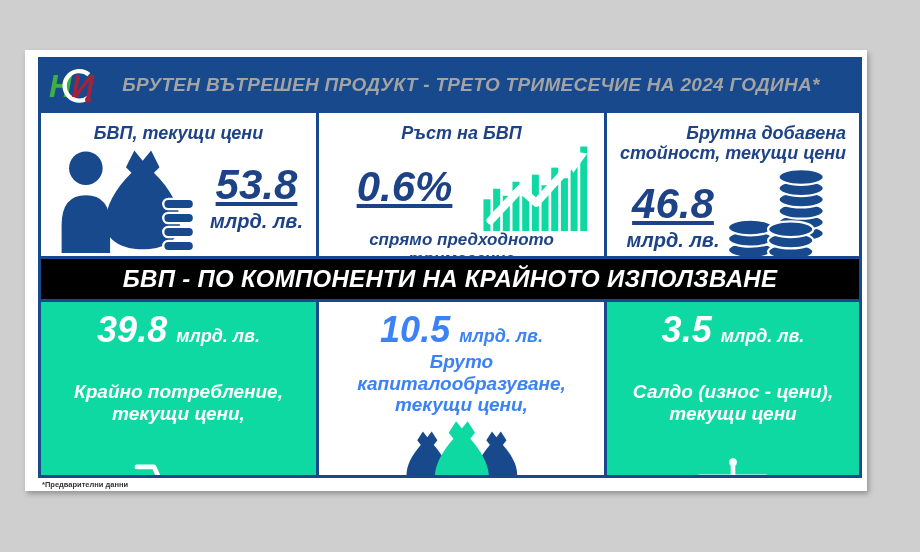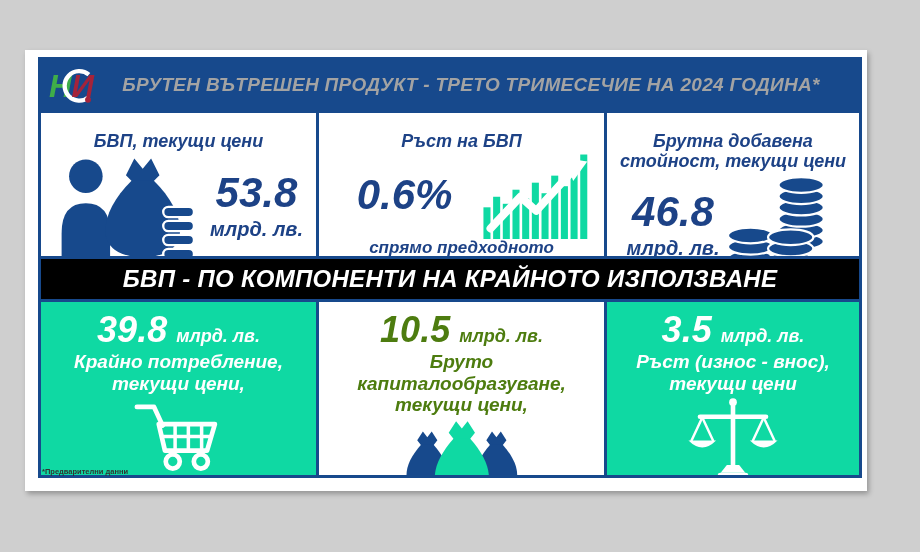--- a/index.html
+++ b/index.html
@@ -16,36 +16,36 @@
     position:absolute;left:13px;top:7px;width:824px;height:421px;
     background:#17498c;box-sizing:border-box;padding:3px;
     display:grid;grid-template-columns:275px 285px 1fr;
     grid-template-rows:50px 143px 40px 1fr;gap:3px;
     font-style:italic;font-weight:bold;
   }
   .hdr{grid-column:1/4;background:#17498c;display:flex;align-items:center;}
   .hdr .logo{flex:0 0 auto;margin-left:8px;}
   .hdr .title{flex:1;text-align:center;color:#a3a3a3;font-size:19px;letter-spacing:.3px;padding-right:18px;}
   .cell{background:#ffffff;color:#1d4286;display:flex;flex-direction:column;align-items:center;padding:6px 8px;box-sizing:border-box;overflow:hidden;}
-  .cell .ctitle{font-size:18px;text-align:center;line-height:1.12;margin-top:12px;}
+  .cell .ctitle{font-size:18px;text-align:right;line-height:1.12;margin-top:4px;}
   .row{display:flex;align-items:center;justify-content:center;width:100%;flex:1;}
   .valblock{display:flex;flex-direction:column;align-items:center;justify-content:center;}
-  .bigval{font-size:42px;line-height:1;}
+  .bigval{font-size:42px;line-height:1;text-decoration:underline;}
   .unit{font-size:20px;margin-top:4px;}
   .subtitle{font-size:17px;text-align:center;line-height:1.1;}
   .band{grid-column:1/4;background:#000000;display:flex;align-items:center;justify-content:center;color:#fff;font-size:24px;letter-spacing:.3px;}
   .bcell{display:flex;flex-direction:column;align-items:center;padding:8px 8px 6px;box-sizing:border-box;overflow:hidden;}
-  .bcell.green{background:#0fd9a3;color:#ffffff;}
-  .bcell.white{background:#ffffff;color:#4d7c0f;padding-left:8px;}
+  .bcell.green{background:#0fd9a3;color:#ffffff;gap:30px;}
+  .bcell.white{background:#ffffff;color:#3b82f6;padding-left:8px;}
   .valline{display:flex;align-items:baseline;justify-content:center;margin-top:2px;}
   .valline .bval{font-size:36px;line-height:1;}
   .valline .bunit{font-size:18px;margin-left:9px;}
   .blabel{font-size:19px;text-align:center;line-height:1.14;margin-top:3px;}
   .bicon{flex:1;display:flex;align-items:center;justify-content:center;margin:2px 0;}
-  .footnote{position:absolute;left:17px;bottom:15px;font-size:7.5px;color:#333;font-weight:bold;}
+  .footnote{position:absolute;left:17px;bottom:2px;font-size:7.5px;color:#333;font-weight:bold;}
   svg{display:block;}
 </style>
 </head>
 <body>
 
 <div class="sheet">
   <div class="card">
 
     <div class="hdr">
       <span class="logo">
@@ -205,21 +205,21 @@
       </div>
 
     </div>
 
     <div class="bcell green">
       <div class="valline">
         <span class="bval">3.5</span>
         <span class="bunit">млрд. лв.</span>
       </div>
       <div class="blabel">
-        <span style="display:block;">Ръст (износ - внос),</span>
+        <span style="display:block;">Салдо (износ - цени),</span>
         <span style="display:block;">текущи цени</span>
       </div>
       <div class="bicon">
         <svg width="100" height="86" viewBox="0 0 120 112">
           <g fill="#ffffff">
             <circle cx="60" cy="8" r="5"></circle>
             <rect x="57" y="10" width="6" height="82" rx="3"></rect>
             <rect x="14" y="24" width="92" height="6" rx="3"></rect>
             <path d="M2,58 Q20,76 38,58 Z"></path>
             <path d="M82,58 Q100,76 118,58 Z"></path>

